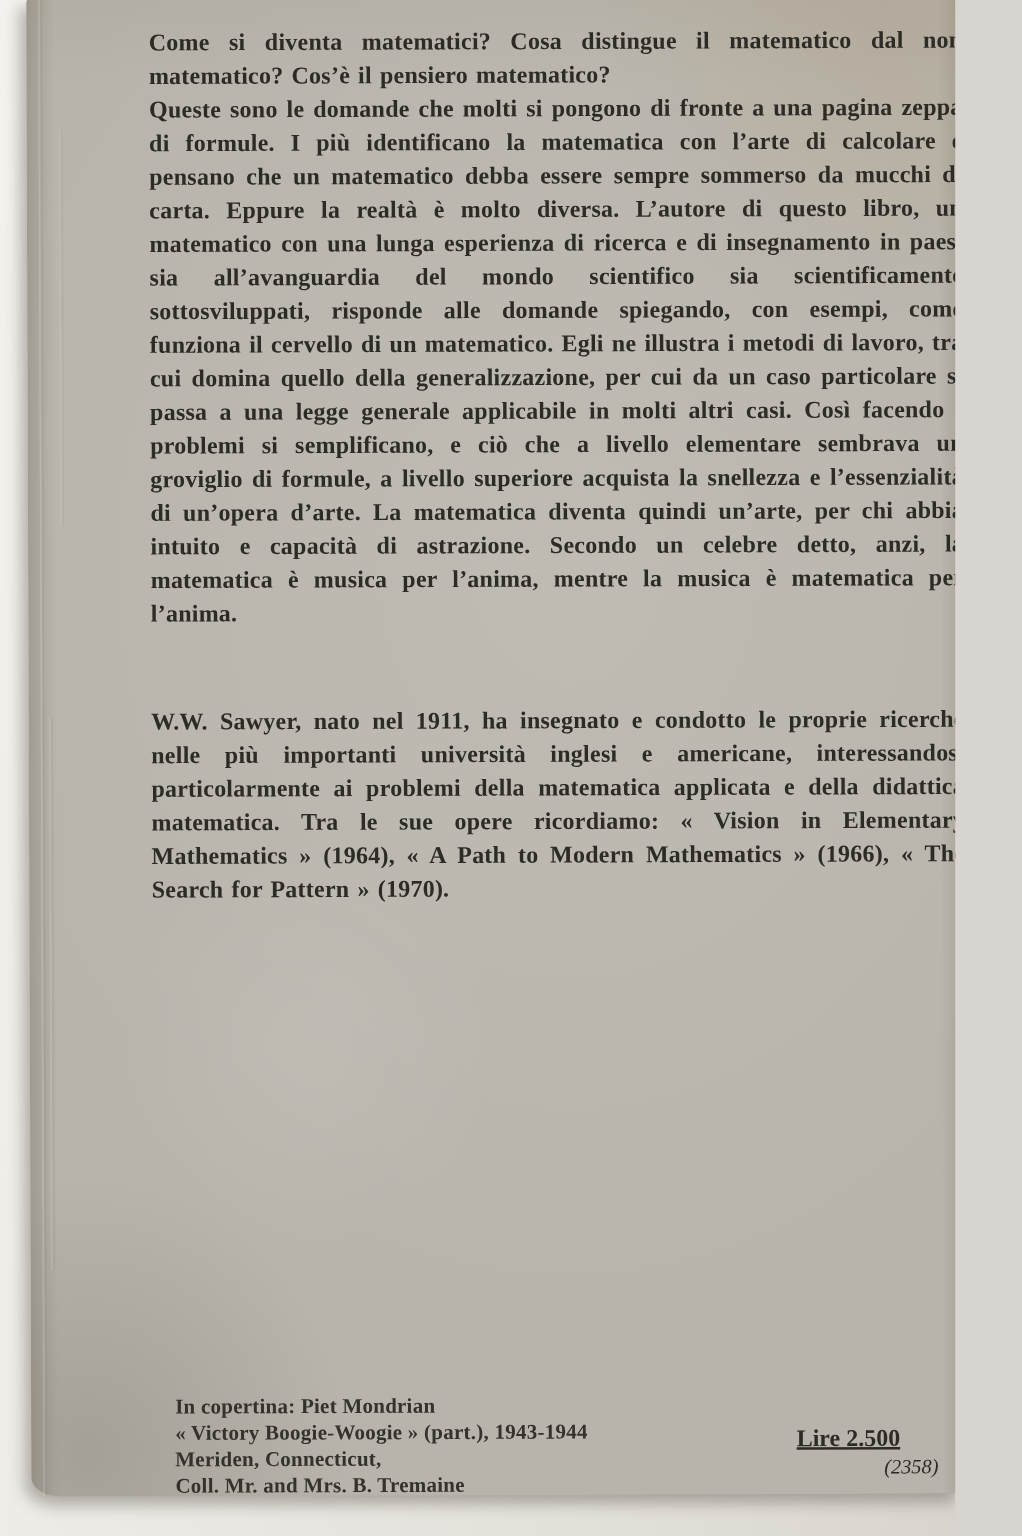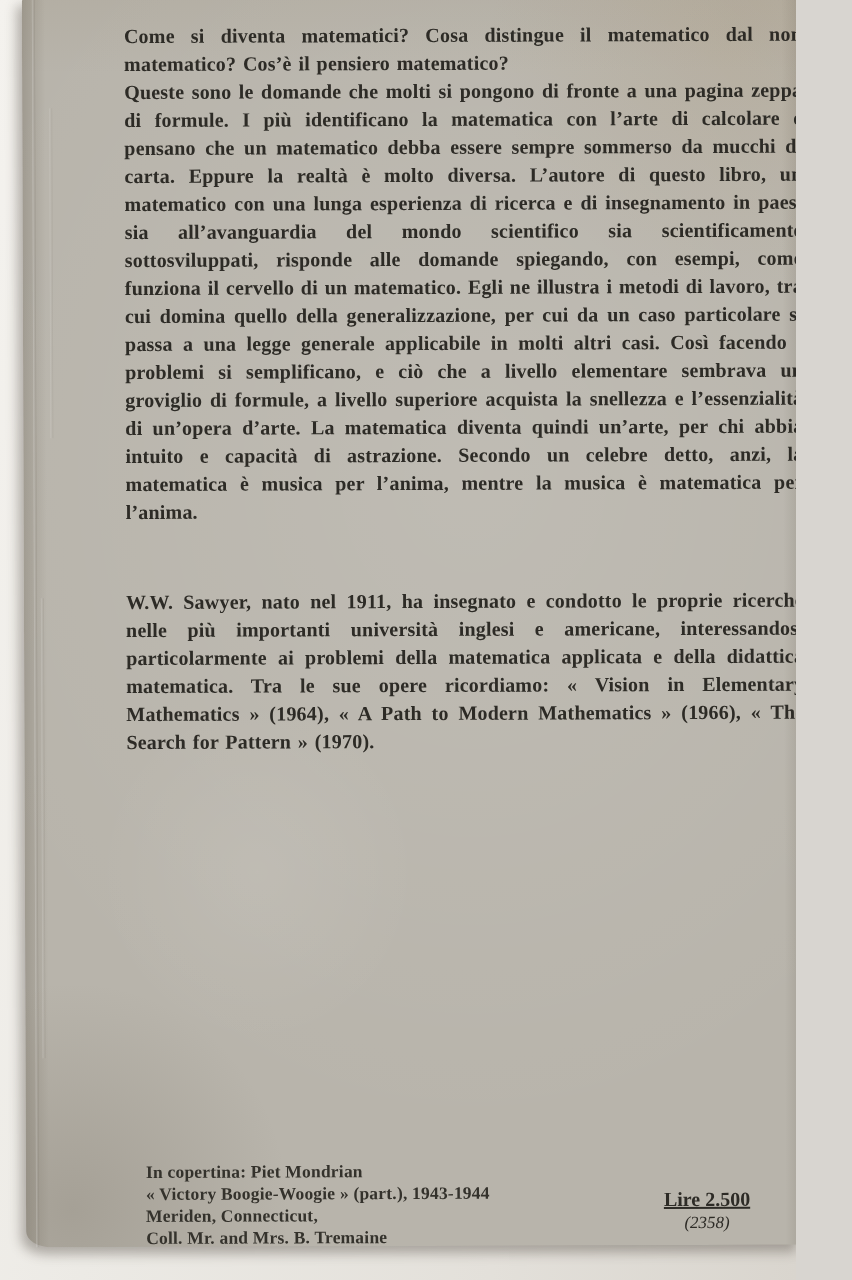--- a/index.html
+++ b/index.html
@@ -76,21 +76,21 @@
 
   .price {
     position: absolute;
     left: 606px;
     top: 1192px;
     width: 150px;
     text-align: center;
     color: #2d2b26;
   }
   .price-amount { font-weight: bold; font-size: 20px; line-height: 22px; text-decoration: underline; }
-  .price-code   { font-style: italic; font-size: 17px; line-height: 20px; margin-top: 3px; }
+  .price-code   { font-style: italic; font-size: 17px; line-height: 20px; margin-top: 3px; text-align: right; }
 
   
   .catalog {
     position: absolute;
     left: 850px;
     top: 24px;
     transform: rotate(90deg);
     transform-origin: 0 0;
     font-family: "Liberation Sans", "DejaVu Sans", sans-serif;
     font-weight: bold;

